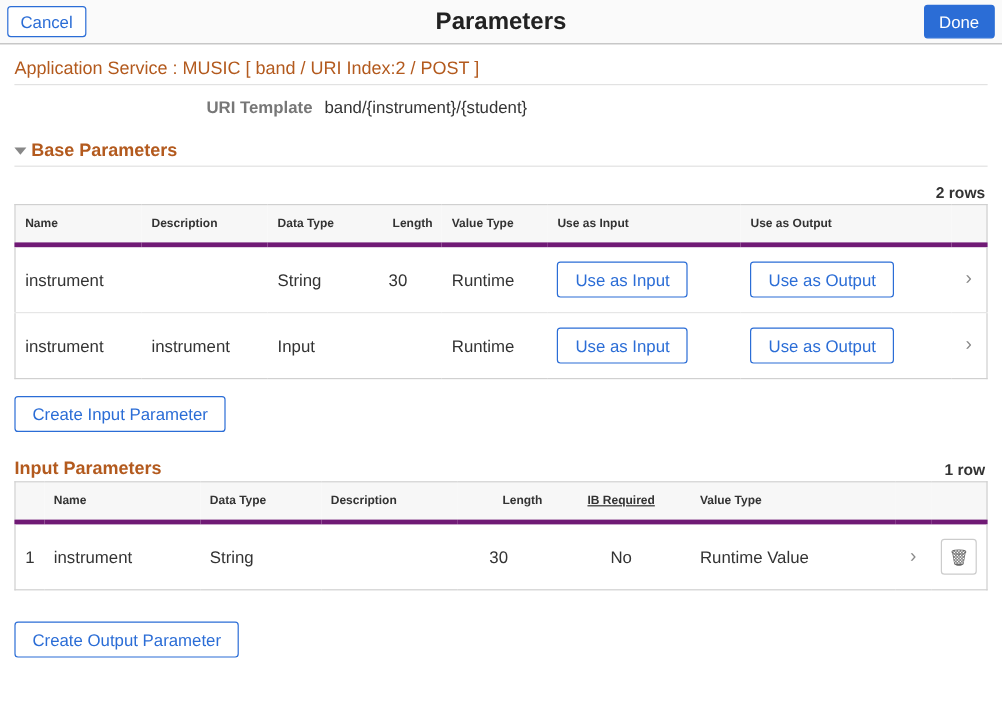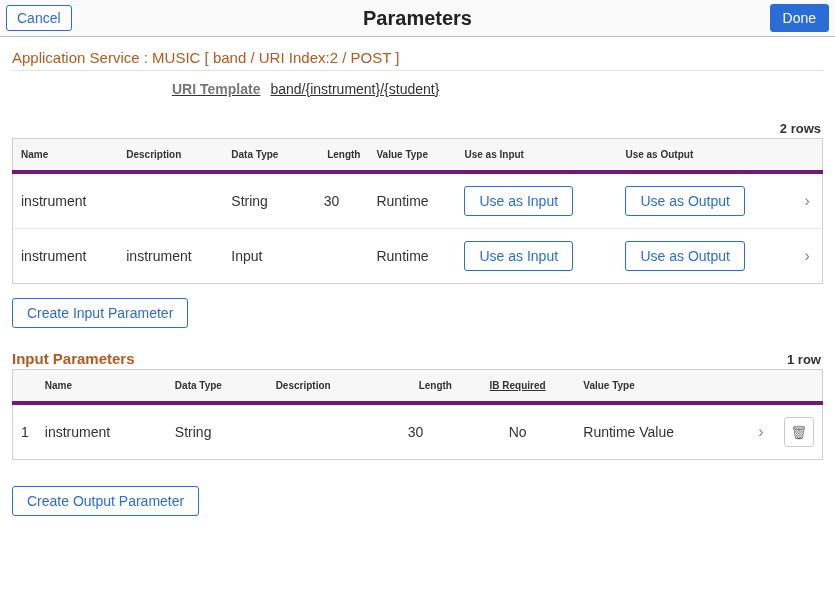--- a/index.html
+++ b/index.html
@@ -52,21 +52,20 @@
     font-size: 15px;
     padding-bottom: 4px;
     border-bottom: 1px solid #e2e2e2;
   }
   .uri-row {
     display: flex;
     align-items: center;
     gap: 10px;
     padding: 10px 0 10px 160px;
     font-size: 14px;
-    text-decoration: underline;
   }
   .uri-label { color: #777; font-weight: bold; }
   .section-header {
     display: flex;
     align-items: center;
     gap: 4px;
     color: #b35a1e;
     font-weight: bold;
     font-size: 15px;
     border-bottom: 1px solid #e2e2e2;
@@ -149,20 +148,24 @@
 
 <div class="content">
 
   <div class="app-service">Application Service : MUSIC [ band / URI Index:2 / POST ]</div>
 
   <div class="uri-row">
     <span class="uri-label">URI Template</span>
     <span>band/{instrument}/{student}</span>
   </div>
 
+  <div class="section-header">
+    <span class="caret"></span>
+    <span>Base Parameters</span>
+  </div>
 
   <div class="rowcount">2 rows</div>
 
   <table class="grid">
     <thead>
       <tr>
         <th>Name</th>
         <th>Description</th>
         <th>Data Type</th>
         <th style="text-align:right;">Length</th>

